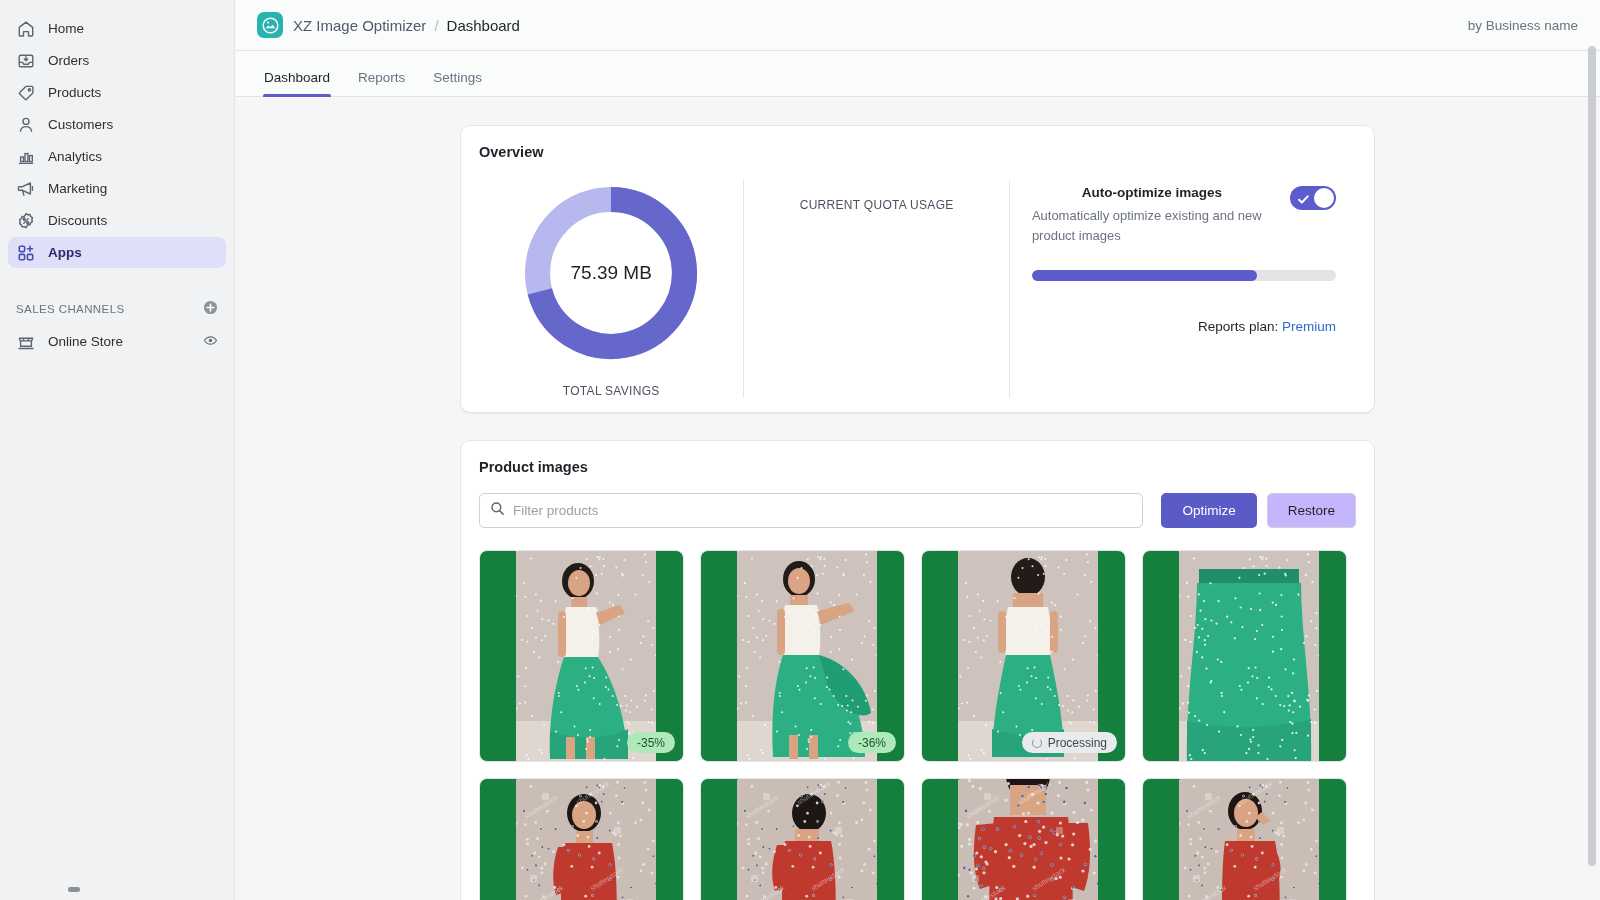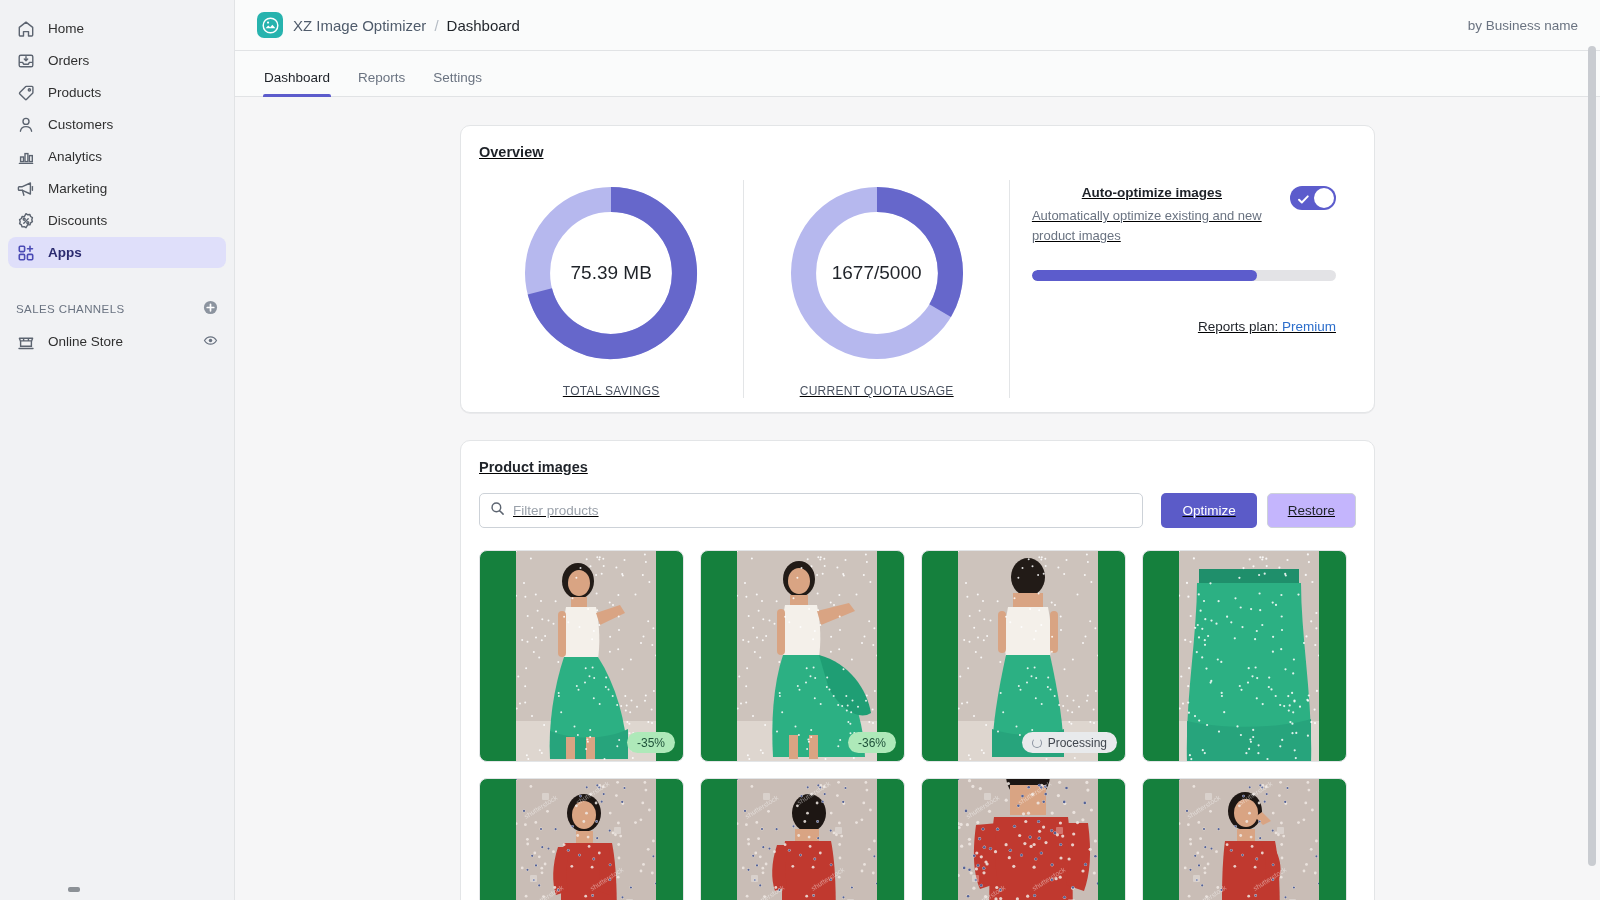--- a/index.html
+++ b/index.html
@@ -85,21 +85,21 @@
   .tab.active::after {
     content:""; position:absolute; left: 13px; right: 13px; bottom: -1px;
     height: 3px; background: #5c5ccc; border-radius: 2px 2px 0 0;
   }
 
   .scrollarea { height: calc(900px - 51px - 46px); overflow: hidden; position: relative; }
   .content { padding: 28px 0 0 0; display:flex; flex-direction:column; align-items:center; }
 
   .card {
     width: 915px; background: #ffffff; border: 1px solid #e3e5e7;
-    border-radius: 10px; box-shadow: 0 1px 0 rgba(22,29,37,.05); text-decoration: underline;
+    border-radius: 10px; box-shadow: 0 1px 0 rgba(22,29,37,.05);
   }
   .card-title { font-size: 14.5px; font-weight: 700; color: #1f2329; }
 
   
   .overview { padding: 18px 18px 14px 18px; margin-bottom: 27px; }
   .ov-body { display: flex; margin-top: 20px; }
   .ov-col {
     flex: 1; display: flex; flex-direction: column; align-items: center;
   }
   .ov-col.mid { border-left: 1px solid #e3e5e7; }
@@ -336,27 +336,20 @@
                 <svg class="figure" viewBox="0 0 200 200">
                   <circle cx="100" cy="100" r="79" fill="none" stroke="#b6b8ee" stroke-width="27"></circle>
                   <path id="savings-arc" fill="none" stroke="#6667cb" stroke-width="27" d="M 100 21 A 79 79 0 1 1 23.48 119.65"></path>
                 </svg>
                 <div class="donut-center">75.39 MB</div>
               </div>
               <div class="ov-label">TOTAL SAVINGS</div>
             </div>
 
             <div class="ov-col mid">
-              <div class="donut-wrap">
-                <svg class="figure" viewBox="0 0 200 200">
-                  <circle cx="100" cy="100" r="79" fill="none" stroke="#b6b8ee" stroke-width="27"></circle>
-                  <path id="quota-arc" fill="none" stroke="#6667cb" stroke-width="27" d="M 100 21 A 79 79 0 0 1 167.90 140.39"></path>
-                </svg>
-                <div class="donut-center">1677/5000</div>
-              </div>
               <div class="ov-label">CURRENT QUOTA USAGE</div>
             </div>
 
             <div class="ov-col right">
               <div class="tog-row">
                 <div>
                   <div class="tog-title">Auto-optimize images</div>
                   <div class="tog-desc">Automatically optimize existing and new product images</div>
                 </div>
                 <div class="switch">

